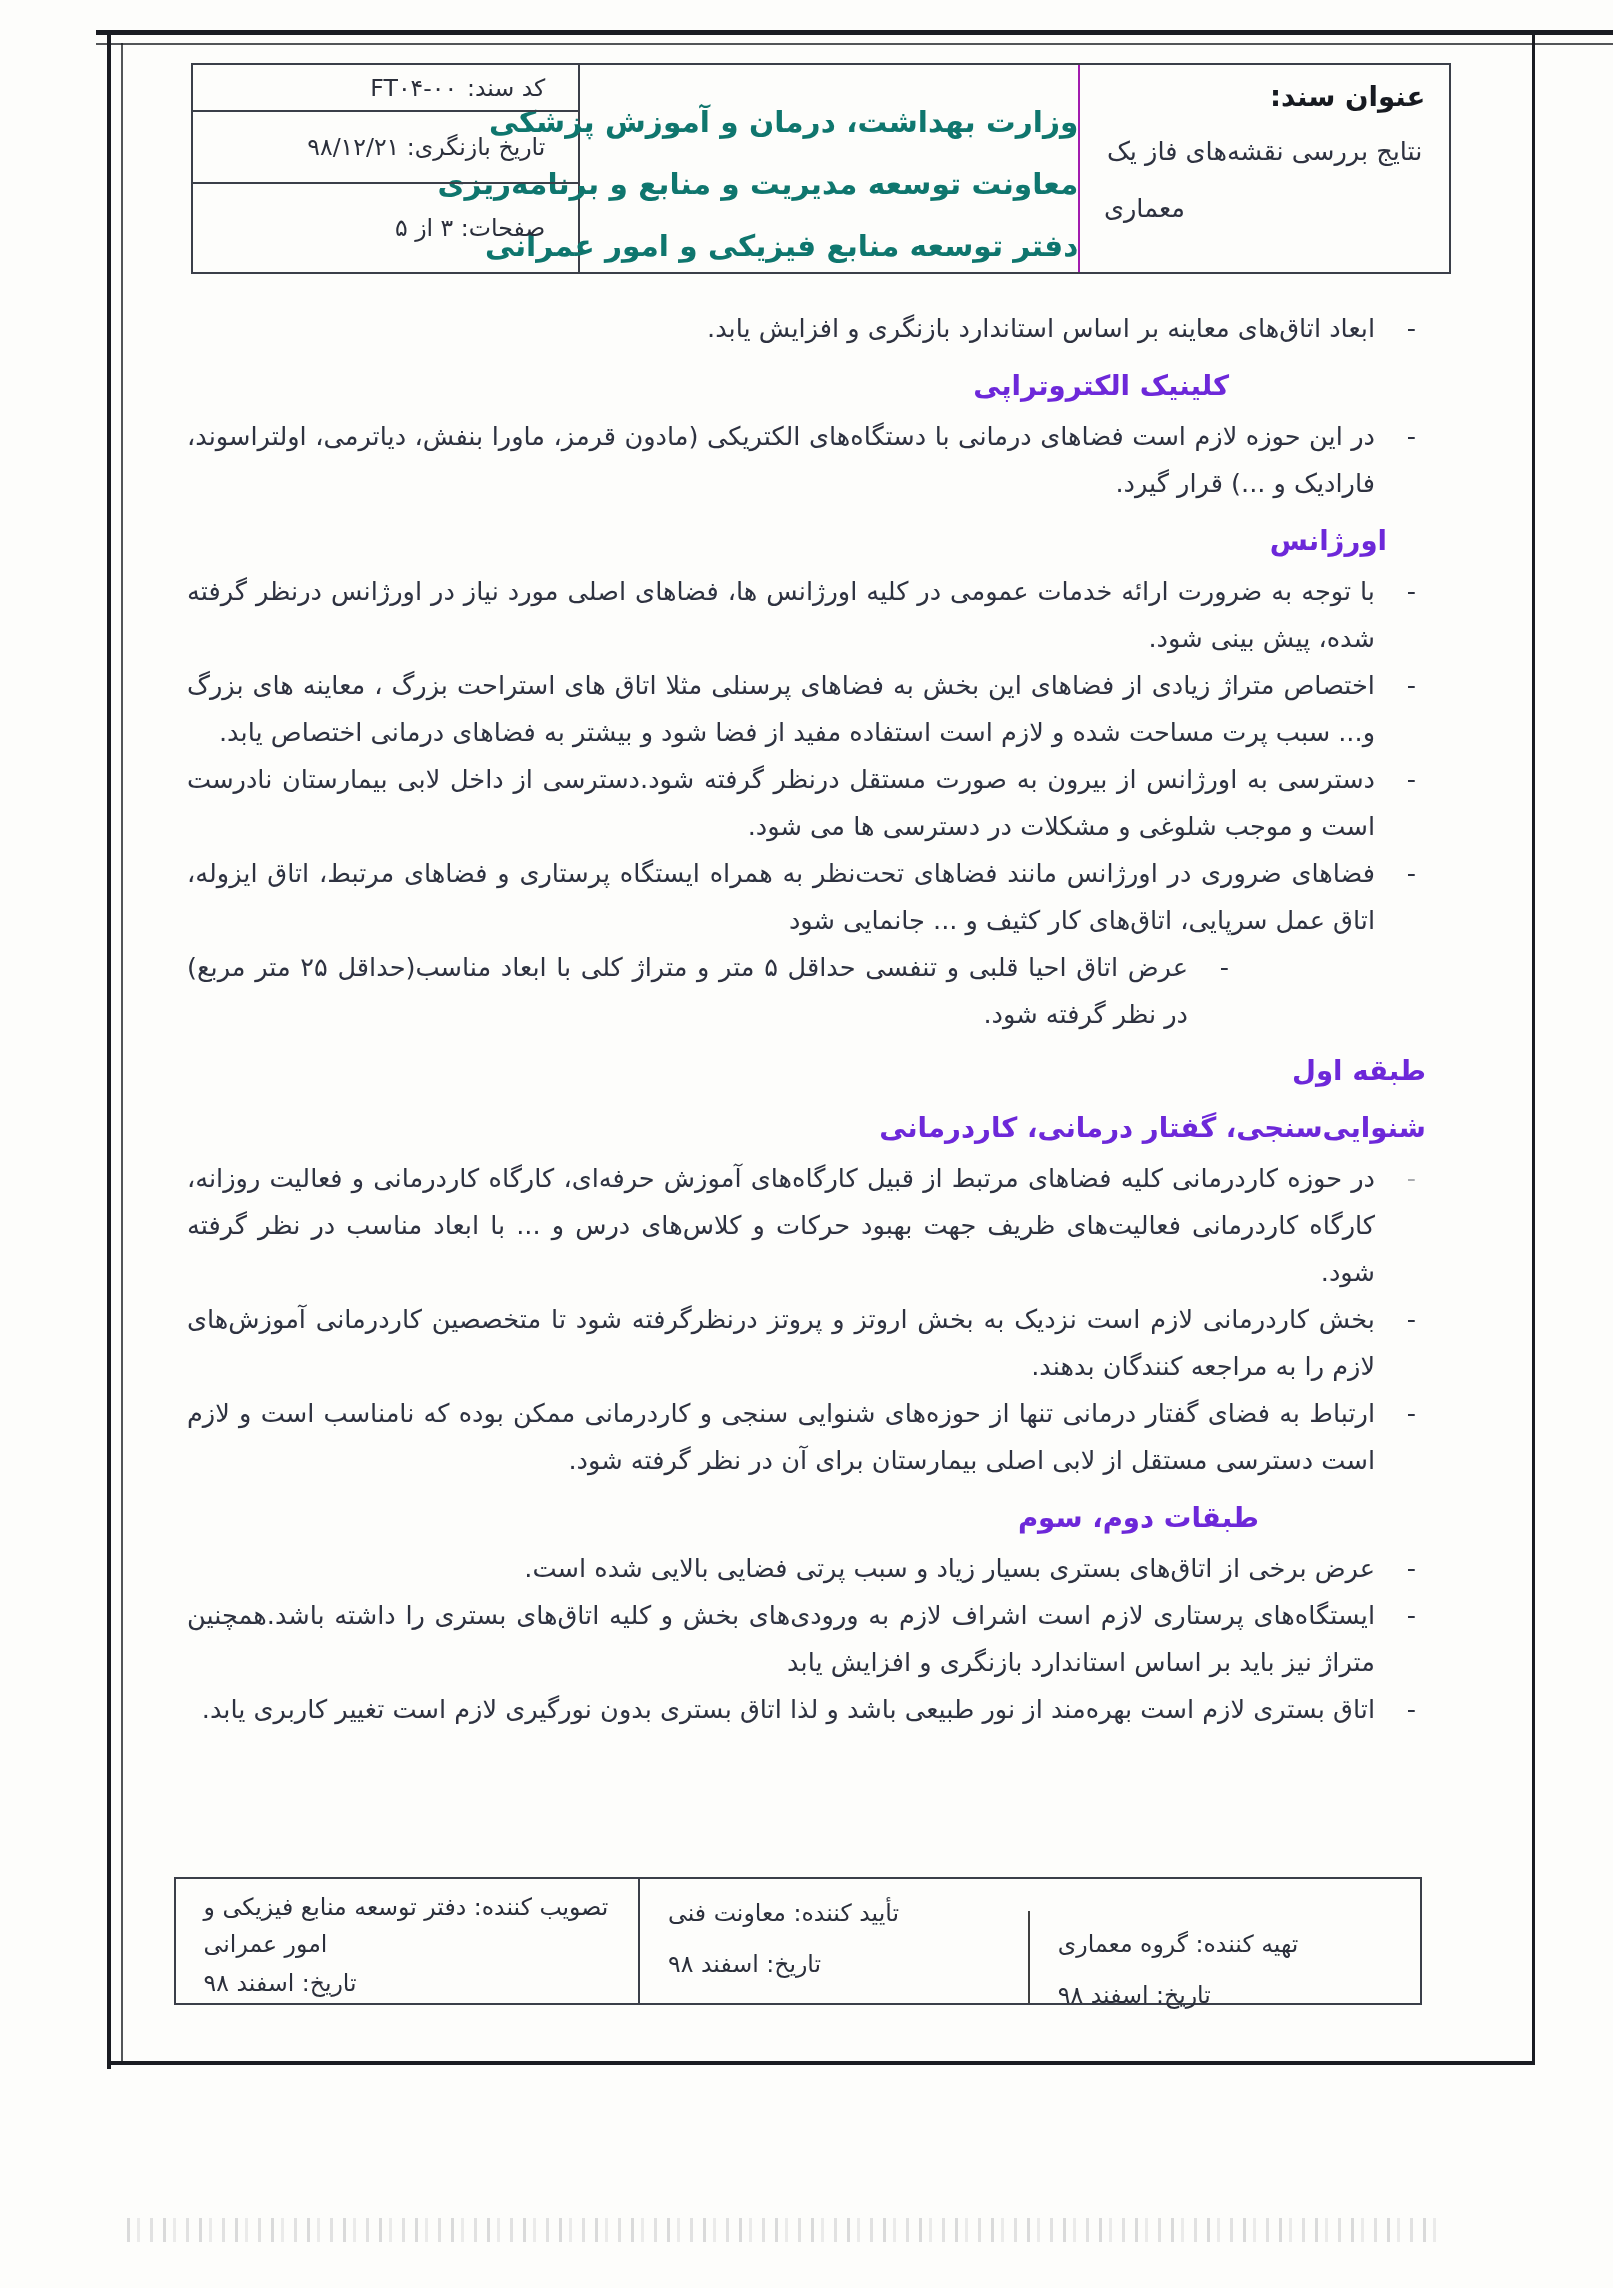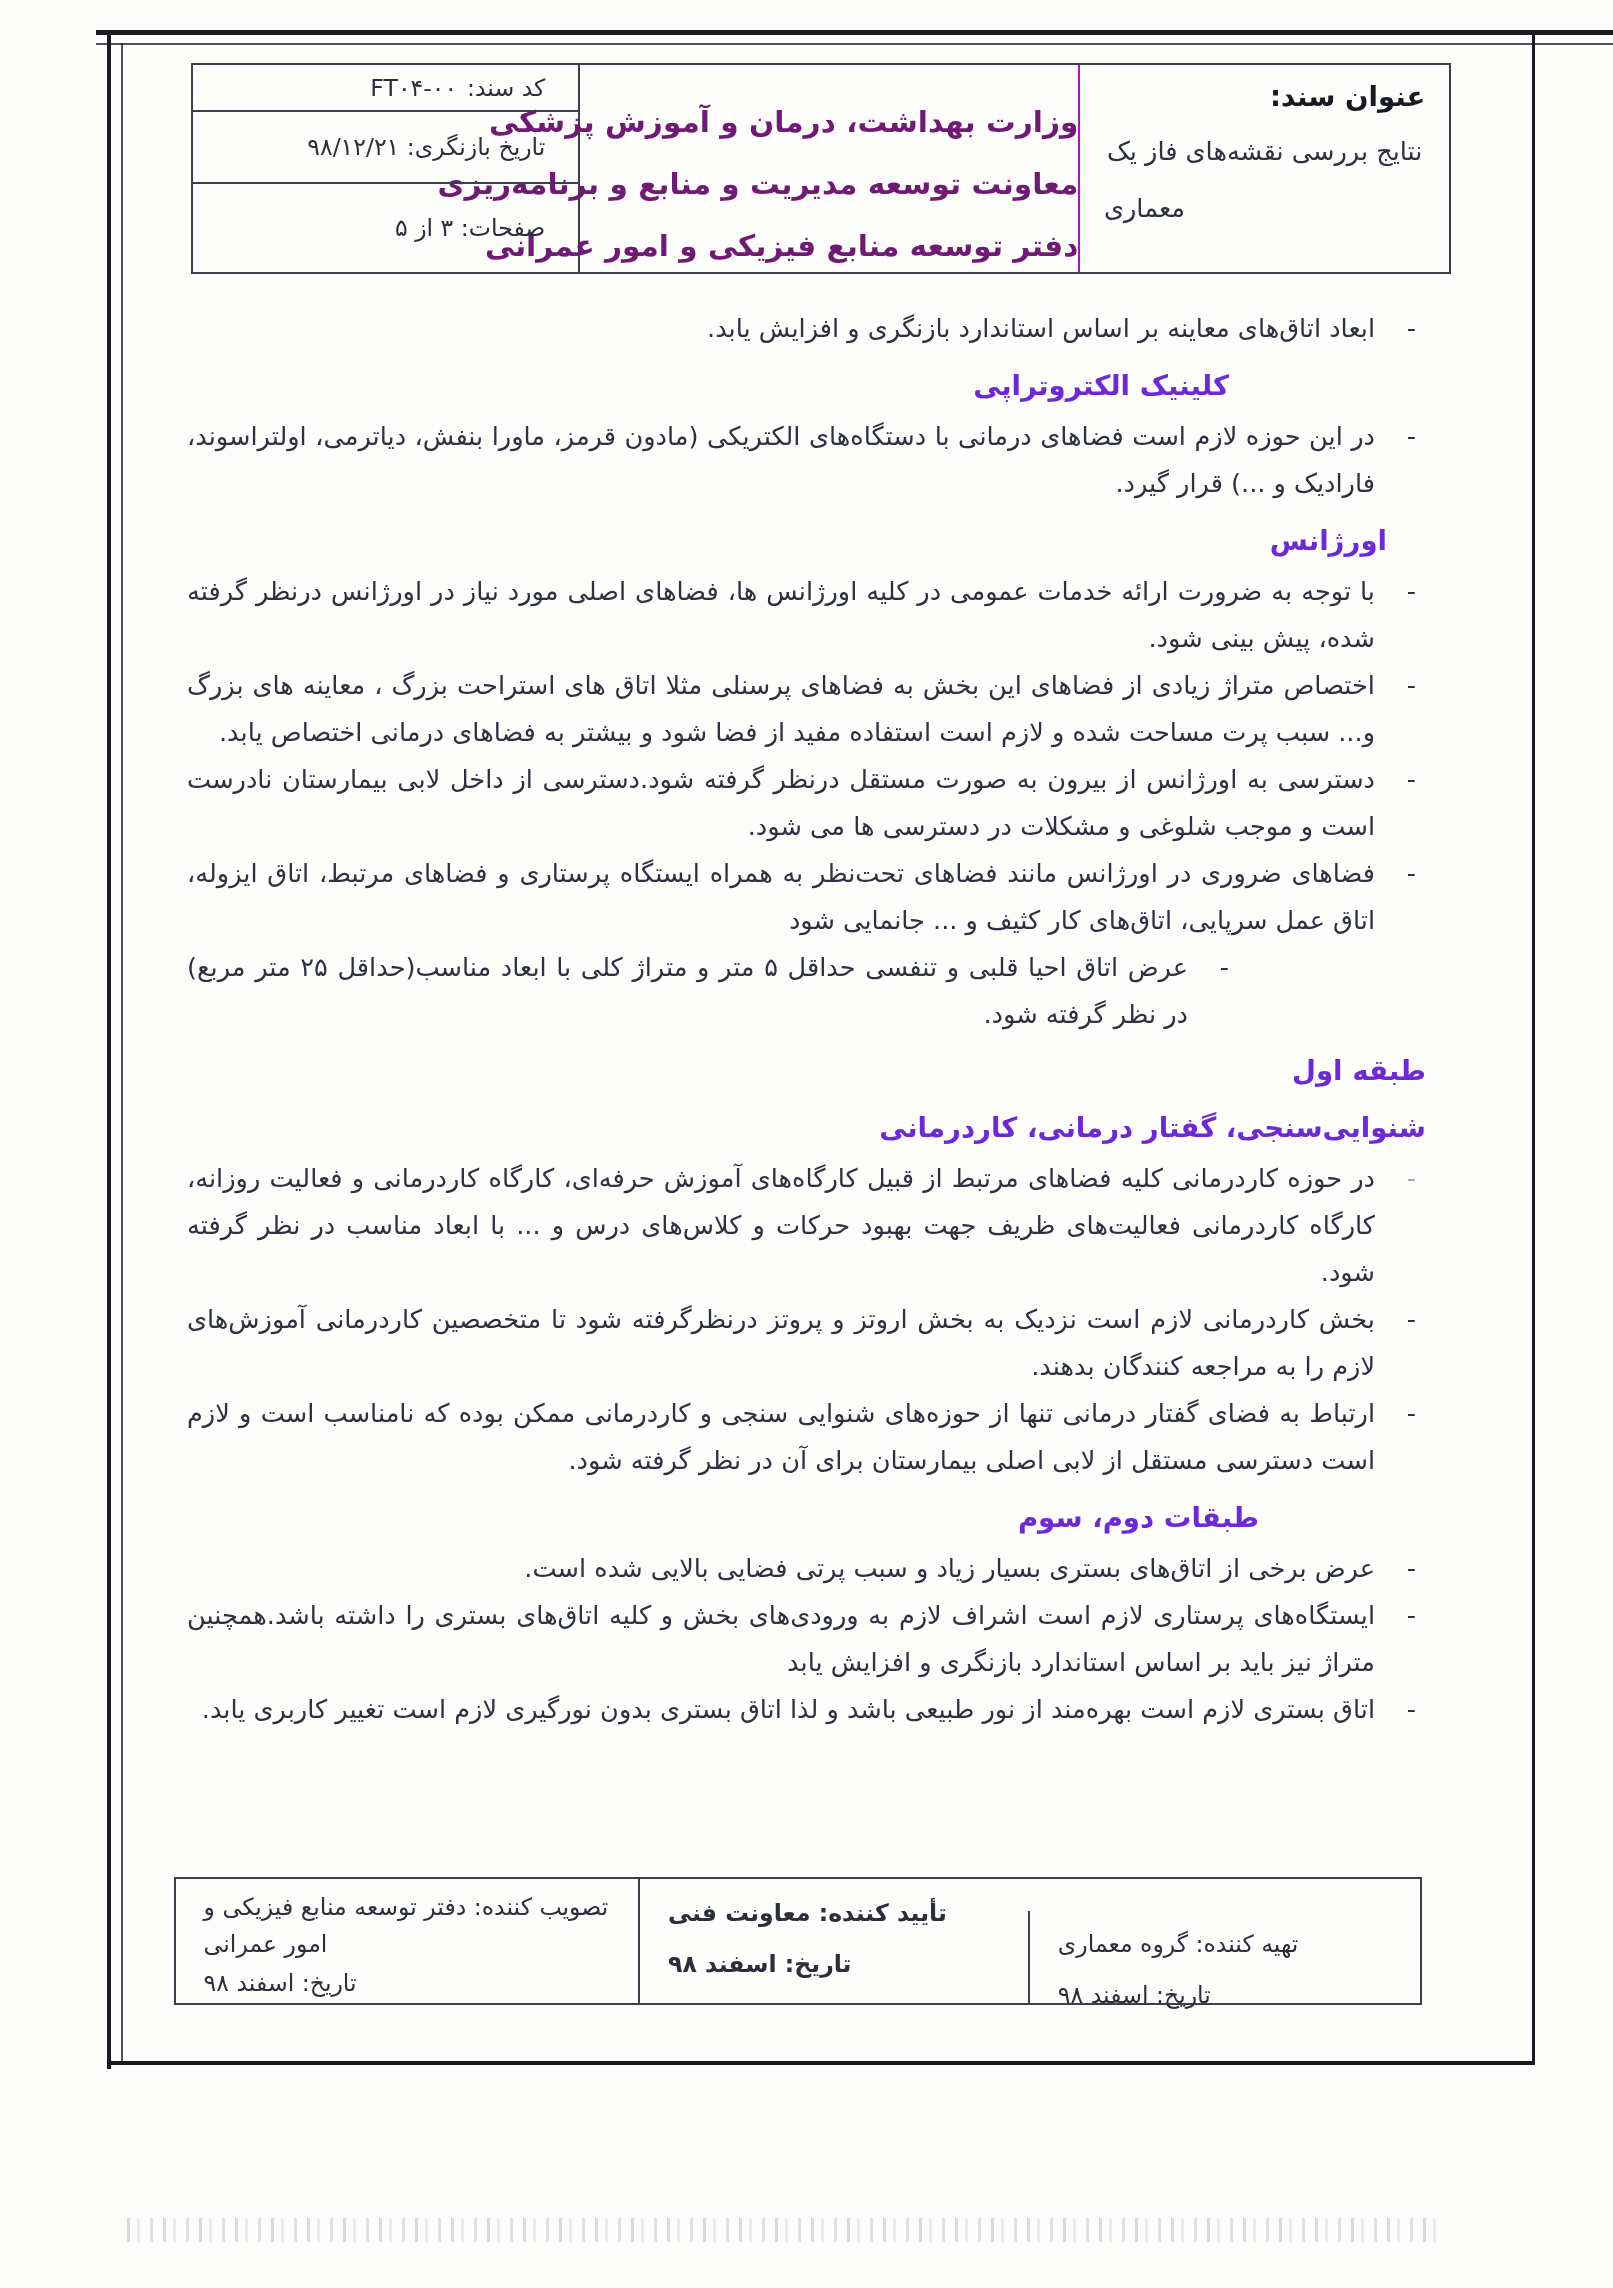--- a/index.html
+++ b/index.html
@@ -20,21 +20,21 @@
   .header-table{
     position:absolute;left:192px;top:63px;width:1260px;height:211px;
     border:2px solid #3b3f49;display:flex;direction:rtl;box-sizing:border-box;background:transparent;
   }
   .hcell{box-sizing:border-box;height:100%;}
   .title-cell{width:372px;border-left:2px solid #a21caf;padding:13.8px 23.6px 7.9px;}
   .title-label{font-weight:bold;font-size:27.6px;color:#171a21;text-align:right;line-height:35px;}
   .title-l1{font-size:25.6px;text-align:center;margin-top:21.7px;line-height:33px;}
   .title-l2{font-size:25.6px;text-align:left;margin-top:23.6px;line-height:33px;}
   .org-cell{width:500px;border-left:2px solid #3b3f49;text-align:center;padding-top:25.6px;}
-  .org-line{font-weight:bold;font-size:29.6px;color:#701a75;line-height:62px;white-space:nowrap;}
+  .org-line{font-weight:bold;font-size:29.6px;color:#0f766e;line-height:62px;white-space:nowrap;}
   .meta-cell{width:387px;display:flex;flex-direction:column;}
   .meta-row{box-sizing:border-box;display:flex;align-items:center;justify-content:flex-start;
     padding:0 33px;font-size:23.6px;color:#2b2f3b;}
   .meta-row-1{height:47px;border-bottom:2px solid #3b3f49;}
   .meta-row-2{height:72px;border-bottom:2px solid #3b3f49;}
   .meta-row-3{flex:1;}
   .code-value{direction:ltr;unicode-bidi:embed;margin-right:9.9px;}
   
   .body-blocks{
     position:absolute;top:305px;right:187px;width:1239px;
@@ -46,21 +46,21 @@
   .block.bullet.faint .dash{opacity:.4;}
   .block.heading{font-weight:bold;font-size:27.6px;color:#6d28d9;margin:9.9px 0 3.9px;text-align:right;}
   
   .footer-table{
     position:absolute;left:175px;top:1877px;width:1248px;height:128px;
     border:2px solid #3b3f49;display:flex;direction:rtl;box-sizing:border-box;
   }
   .fcell{box-sizing:border-box;padding:9.9px 27.6px;font-size:23.6px;line-height:37px;
     text-align:left;color:#2b2f3b;}
   .fcell-prepare{width:393px;border-left:2px solid #404040;padding-top:15px;margin-top:32px;}
-  .fcell-approve{width:391px;border-left:2px solid #3b3f49;padding-top:15.8px;font-weight:bold;}
+  .fcell-approve{width:391px;border-left:2px solid #3b3f49;padding-top:15.8px;}
   .fcell-ratify{width:464px;}
   .fdate{margin-top:2px;}
   .fcell-prepare .fdate,.fcell-approve .fdate{margin-top:13.8px;}
 </style>
 </head>
 <body>
 
 <div class="page">
 
   <div class="scanline" style="left:97px;right:0;top:29.6px;height:5.9px;"></div>

